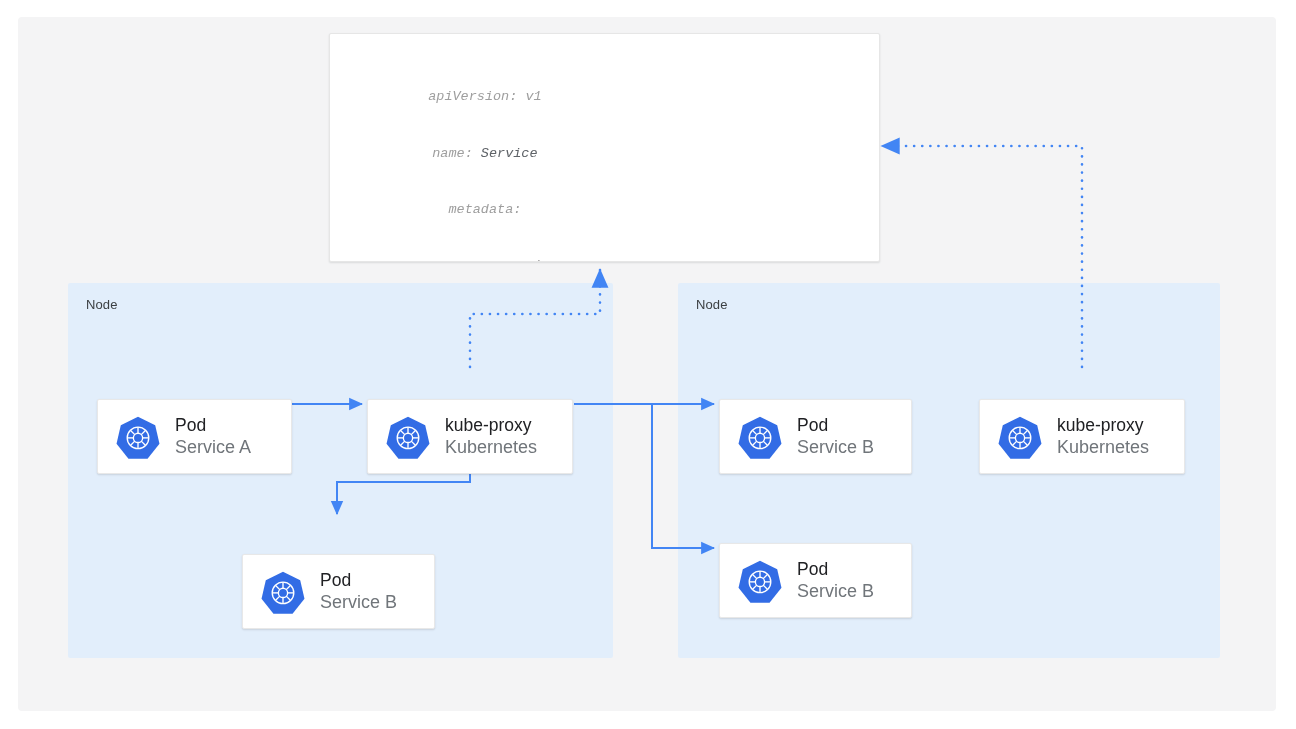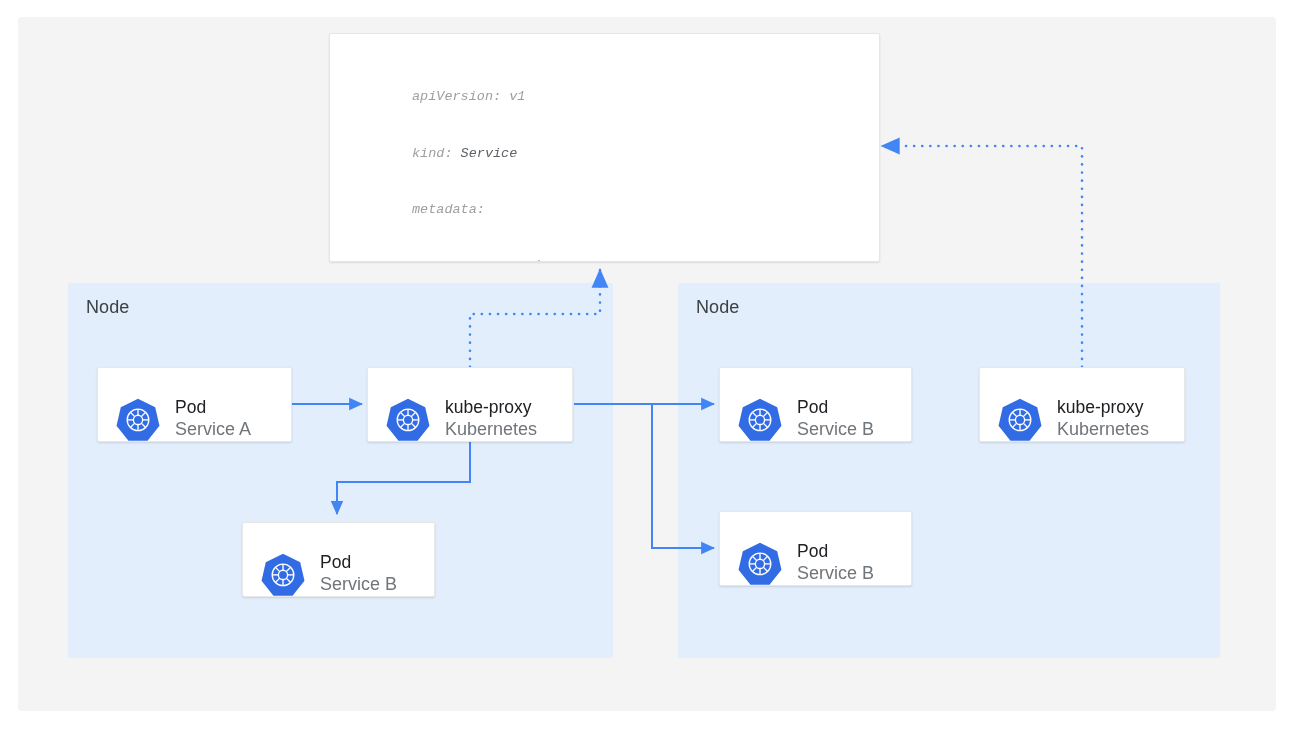--- a/index.html
+++ b/index.html
@@ -29,21 +29,21 @@
   }
 
   
   .node-box {
     position: absolute;
     background: #e2eefb;
     border-radius: 2px;
   }
   .node-label {
     position: absolute;
-    font-size: 18px;
+    font-size: 13px;
     color: #3c4043;
     letter-spacing: 0.1px;
     white-space: nowrap;
   }
 
   
   .yaml-card {
     position: absolute;
     left: 329px;
     top: 33px;
@@ -59,37 +59,39 @@
   .yaml-body {
     position: absolute;
     left: 82px;
     top: 17px;
     font-family: "Liberation Mono", "DejaVu Sans Mono", monospace;
     font-size: 13.5px;
     line-height: 18.7px;
     font-style: italic;
     color: #9e9e9e;
     white-space: pre;
+    text-align: center;
   }
   .yaml-line { white-space: pre; }
   .yaml-line .b {
     font-weight: normal;
     color: #5f6368;
   }
 
   
   .card {
     position: absolute;
     background: #ffffff;
     border: 1px solid #e8e8e8;
     border-radius: 2px;
     box-shadow: 0 1px 2px rgba(60,64,67,0.16);
     box-sizing: border-box;
     display: flex;
-    align-items: flex-end;
+    align-items: center;
+    margin-top: 32px;
   }
   .card .k8s-icon {
     flex: 0 0 auto;
     width: 44px;
     height: 44px;
     margin-left: 18px;
   }
   .card .card-text {
     margin-left: 15px;
     display: flex;
@@ -150,21 +152,21 @@
     <path d="M 652 404 L 652 548 L 714 548" fill="none" stroke="#4285f4" stroke-width="2" stroke-linejoin="miter" marker-end="url(#arrow-solid)"></path>
 
     <path d="M 470 367 L 470 314 L 600 314 L 600 270" fill="none" stroke="#4285f4" stroke-width="2.6" stroke-dasharray="0.1 8" stroke-linecap="round" marker-end="url(#arrow-dotted)"></path>
 
     <path d="M 1082 367 L 1082 146 L 882 146" fill="none" stroke="#4285f4" stroke-width="2.6" stroke-dasharray="0.1 8" stroke-linecap="round" marker-end="url(#arrow-dotted)"></path>
   </svg>
 
   <div class="yaml-card">
     <div class="yaml-body">
       <div class="yaml-line">apiVersion: v1</div>
-      <div class="yaml-line"><span>kind: </span><span class="b">Service</span></div>
+      <div class="yaml-line"><span>name: </span><span class="b">Service</span></div>
       <div class="yaml-line">metadata:</div>
       <div class="yaml-line">  name: my-service</div>
       
       
       
       
       
       
       
     </div>

